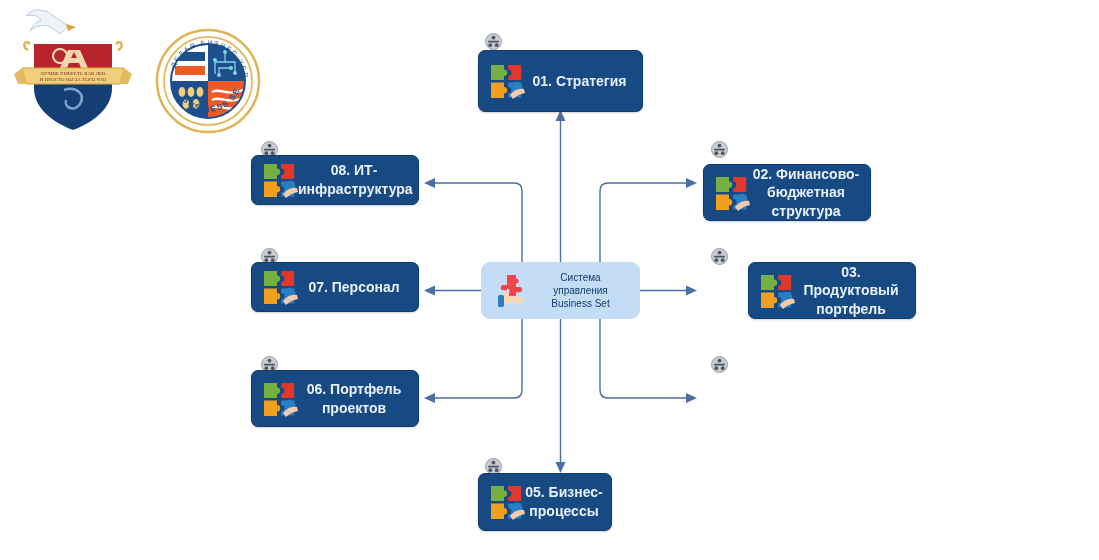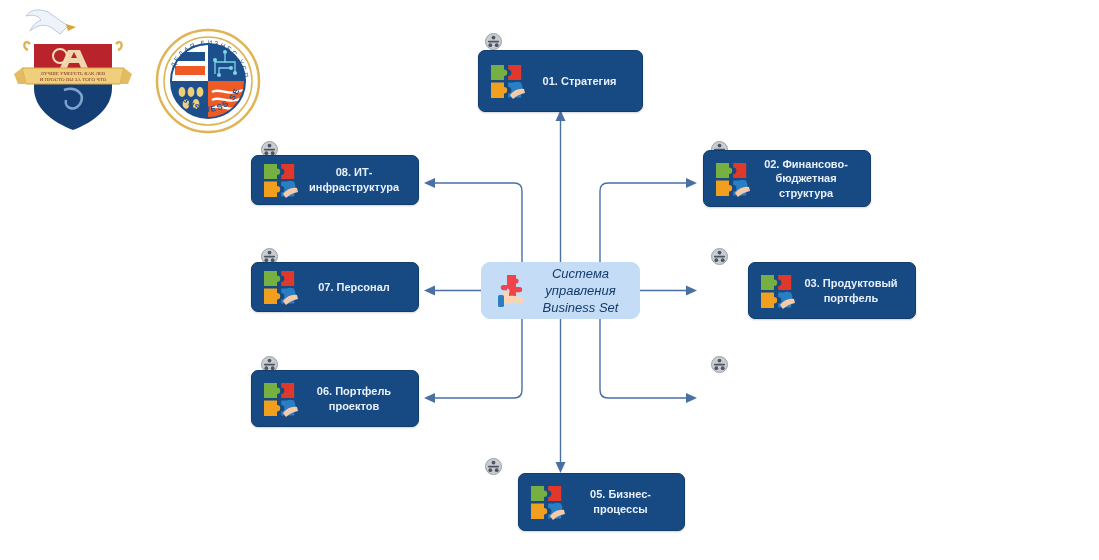--- a/index.html
+++ b/index.html
@@ -85,37 +85,36 @@
     width: 40px;
     height: 40px;
   }
   .node-center .node-icon {
     left: 8px;
     width: 42px;
     height: 42px;
   }
   .node-label {
     color: #e8f0fb;
-    font-size: 11px;
+    font-size: 14px;
     font-weight: bold;
     line-height: 1.33;
     text-align: center;
     padding-left: 46px;
     padding-right: 8px;
     width: 100%;
     box-sizing: border-box;
     white-space: pre-line;
   }
   .node-center .node-label {
     color: #123c6b;
     font-weight: normal;
-    font-size: 13px;
+    font-size: 10px;
     padding-left: 50px;
     padding-right: 10px;
-    font-style: italic;
   }
 
   
   .badge {
     position: absolute;
     width: 17px;
     height: 17px;
   }
 </style>
 </head>
@@ -274,21 +273,21 @@
   <div class="node node-branch" style="left:478px; top:50px; width:165px; height:62px;">
     <svg class="node-icon" viewBox="0 0 40 40">
         <use href="#puzzleIcon"></use>
       </svg>
     <div class="node-label">01. Стратегия</div>
   </div>
 
   <svg class="badge" style="left:711px; top:141px;" viewBox="0 0 17 17">
       <use href="#collapseBadge"></use>
     </svg>
-  <div class="node node-branch" style="left:703px; top:150px; width:168px; height:57px;">
+  <div class="node node-branch" style="left:703px; top:164px; width:168px; height:57px;">
     <svg class="node-icon" viewBox="0 0 40 40">
         <use href="#puzzleIcon"></use>
       </svg>
     <div class="node-label">02. Финансово-
 бюджетная структура</div>
   </div>
 
   <svg class="badge" style="left:711px; top:248px;" viewBox="0 0 17 17">
       <use href="#collapseBadge"></use>
     </svg>
@@ -300,21 +299,21 @@
 портфель</div>
   </div>
 
   <svg class="badge" style="left:711px; top:356px;" viewBox="0 0 17 17">
       <use href="#collapseBadge"></use>
     </svg>
 
   <svg class="badge" style="left:485px; top:458px;" viewBox="0 0 17 17">
       <use href="#collapseBadge"></use>
     </svg>
-  <div class="node node-branch" style="left:478px; top:473px; width:167px; height:58px;margin-left:40px;">
+  <div class="node node-branch" style="left:478px; top:473px; width:134px; height:58px;">
     <svg class="node-icon" viewBox="0 0 40 40">
         <use href="#puzzleIcon"></use>
       </svg>
     <div class="node-label">05. Бизнес-процессы</div>
   </div>
 
   <svg class="badge" style="left:261px; top:356px;" viewBox="0 0 17 17">
       <use href="#collapseBadge"></use>
     </svg>
   <div class="node node-branch" style="left:251px; top:370px; width:168px; height:57px;align-items:center;">

